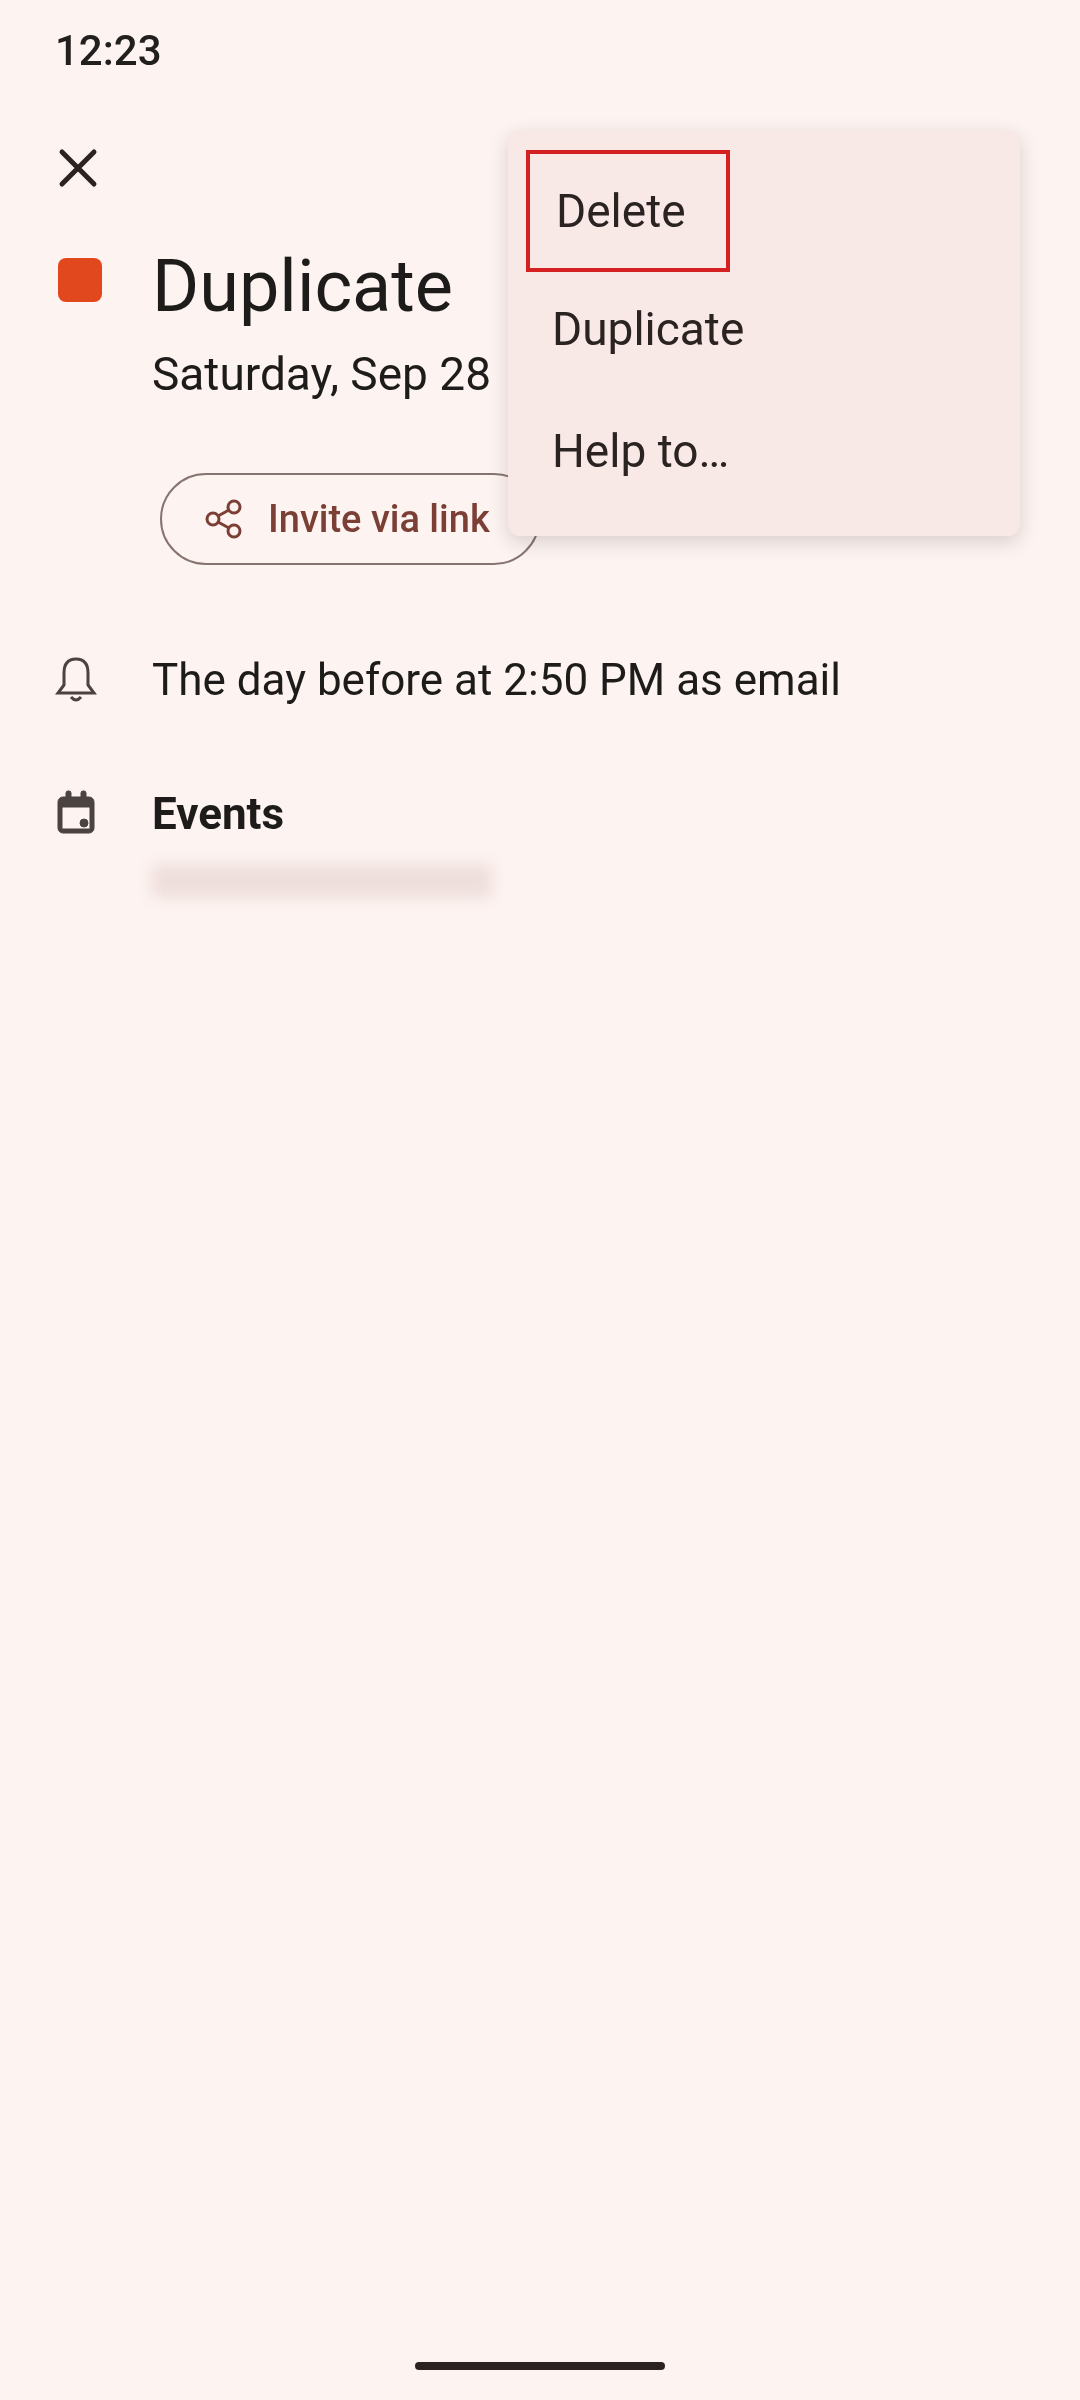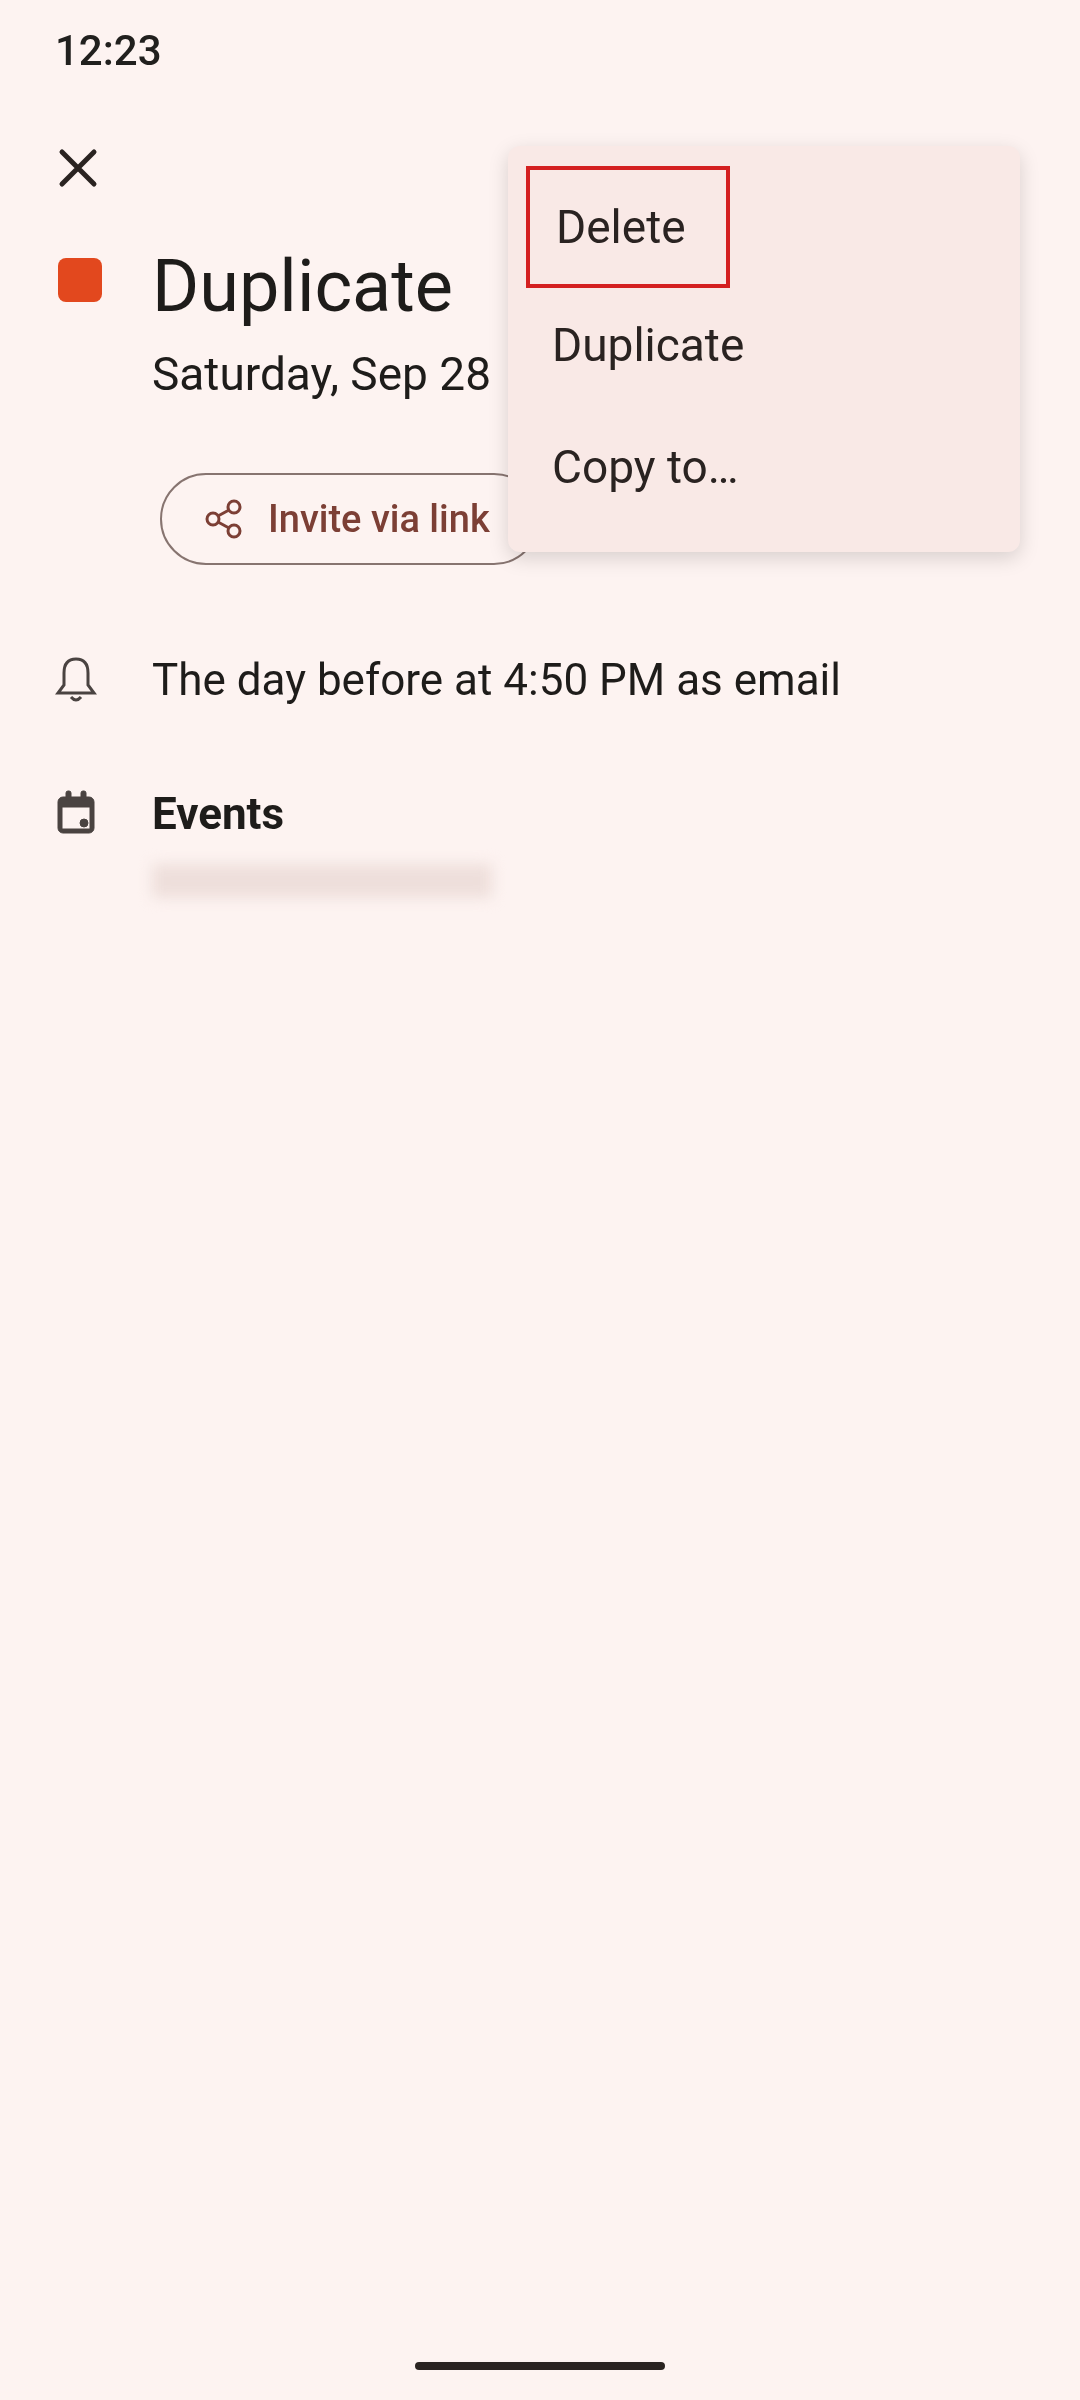--- a/index.html
+++ b/index.html
@@ -146,21 +146,21 @@
       width: 340px;
       height: 34px;
       background: #eedfdb;
       border-radius: 4px;
       filter: blur(7px);
     }
     
     
     .popup-menu {
       position: absolute;
-      top: 146px;
+      top: 130px;
       right: 60px;
       width: 512px;
       background: #f9e9e6;
       border-radius: 12px;
       box-shadow: 0 6px 20px rgba(0,0,0,0.15);
       padding: 24px 0;
     }
     .menu-item {
       padding: 34px 44px;
       font-size: 46px;
@@ -226,21 +226,21 @@
 </div>
 
 <div class="detail-row">
   <div class="detail-icon">
     <svg width="44" height="48" viewBox="0 0 44 48">
       <path d="M22 4 Q10 4 10 18 L10 30 L4 38 L40 38 L34 30 L34 18 Q34 4 22 4 Z" fill="none" stroke="#4a4341" stroke-width="3"></path>
       <path d="M17 42 Q22 48 27 42" fill="none" stroke="#4a4341" stroke-width="3"></path>
     </svg>
   </div>
   <div class="detail-content">
-    <div>The day before at 4:50 PM as email</div>
+    <div>The day before at 2:50 PM as email</div>
   </div>
 </div>
 
 <div class="detail-row calendar-row">
   <div class="detail-icon">
     <svg width="44" height="48" viewBox="0 0 44 48">
       <rect x="4" y="8" width="36" height="36" rx="5" fill="#4a4341"></rect>
       <rect x="8" y="18" width="28" height="22" fill="#fdf3f1"></rect>
       <rect x="12" y="2" width="5" height="10" rx="2" fill="#4a4341"></rect>
       <rect x="27" y="2" width="5" height="10" rx="2" fill="#4a4341"></rect>
@@ -251,16 +251,16 @@
     <div>Events</div>
     <div class="calendar-account"></div>
   </div>
 </div>
 
 <div class="popup-menu">
   <div class="menu-item-wrapper">
     <div class="menu-item highlighted">Delete</div>
   </div>
   <div class="menu-item">Duplicate</div>
-  <div class="menu-item">Copy to…</div>
+  <div class="menu-item">Help to…</div>
 </div>
 
 <div class="nav-handle"></div>
 
 </body></html>

